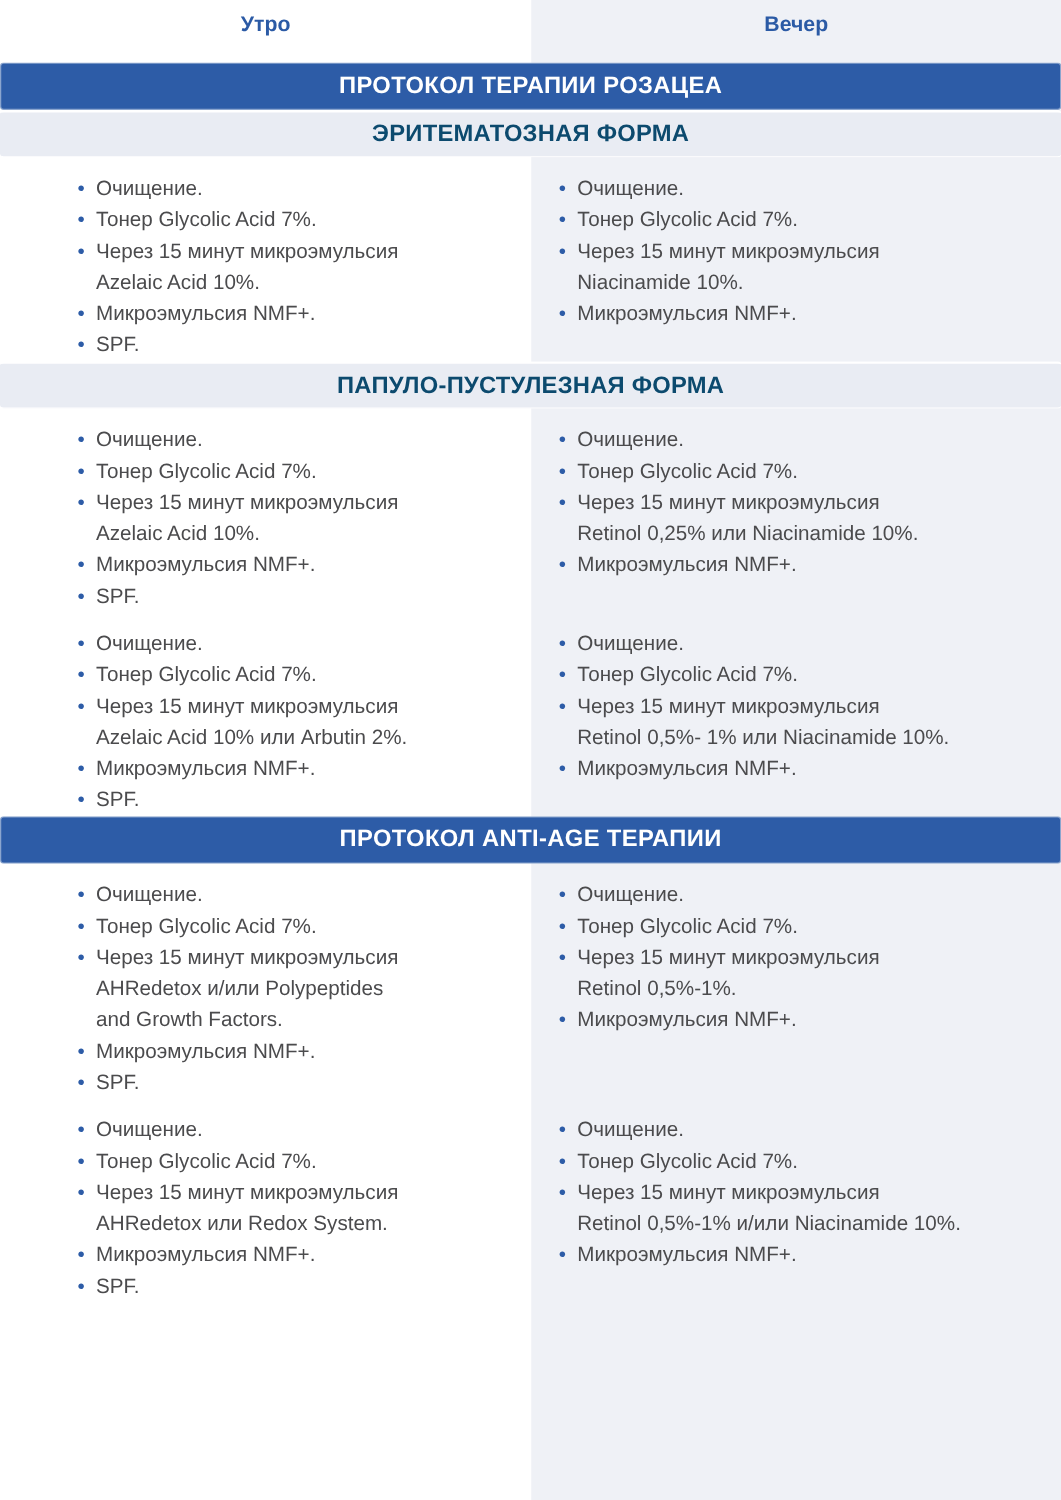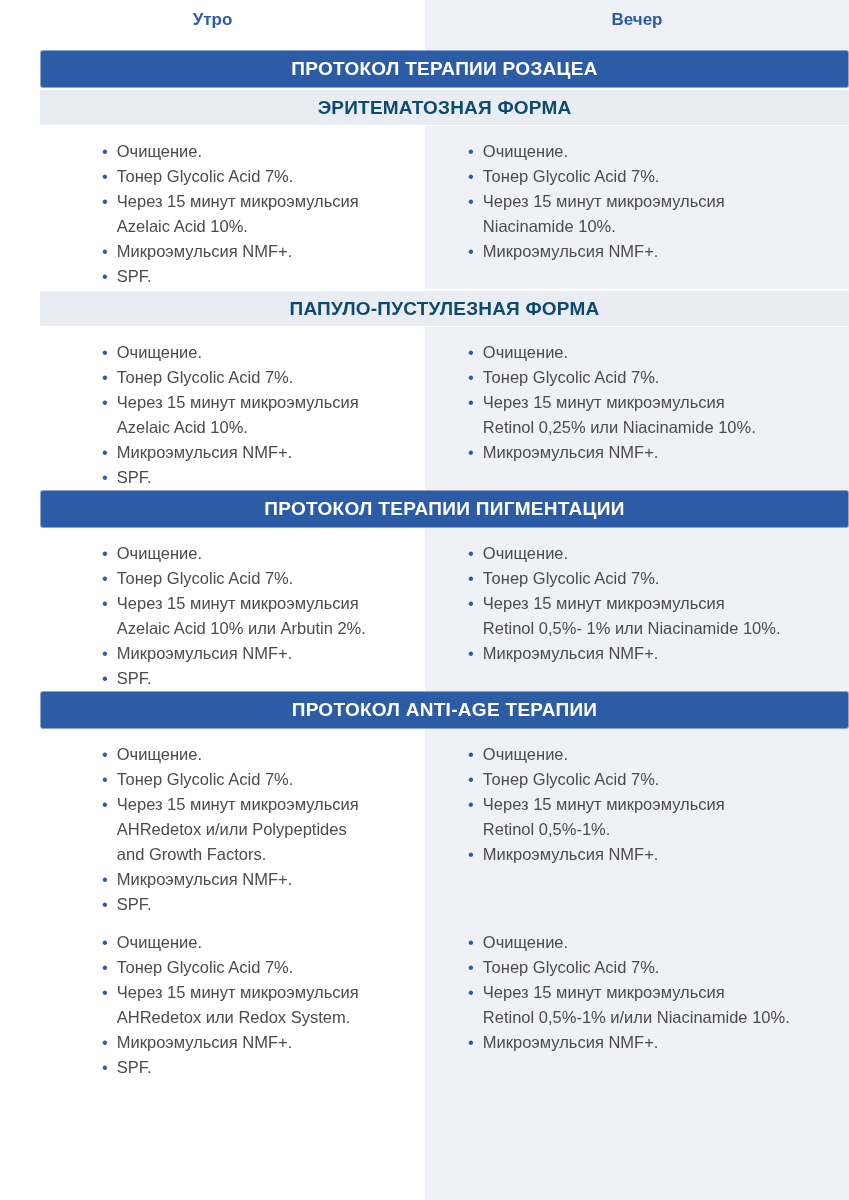--- a/index.html
+++ b/index.html
@@ -90,21 +90,21 @@
 
 <div class="page">
   <div class="evening-bg"></div>
 
   <div class="layer">
     <div class="top-row">
       <div class="top-cell morning">Утро</div>
       <div class="top-cell evening">Вечер</div>
     </div>
 
-    <div id="protocols" style="display:flex; flex-direction:column; flex:1; min-height:0;padding-left:40px;">
+    <div id="protocols" style="display:flex; flex-direction:column; flex:1; min-height:0;">
         <div class="bar">ПРОТОКОЛ ТЕРАПИИ РОЗАЦЕА</div>
         <div class="band">ЭРИТЕМАТОЗНАЯ ФОРМА</div>
         <div class="row row-0">
           <div class="cell morning">
             <div class="item">
               <span class="bullet">•</span>
               <span class="text">Очищение.</span>
             </div>
             <div class="item">
               <span class="bullet">•</span>
@@ -182,21 +182,20 @@
               <span class="bullet">•</span>
               <span class="text">Через 15 минут микроэмульсия
 Retinol 0,25% или Niacinamide 10%.</span>
             </div>
             <div class="item">
               <span class="bullet">•</span>
               <span class="text">Микроэмульсия NMF+.</span>
             </div>
           </div>
         </div>
-        <div class="bar">ПРОТОКОЛ ТЕРАПИИ ПИГМЕНТАЦИИ</div>
         <div class="row row-2">
           <div class="cell morning">
             <div class="item">
               <span class="bullet">•</span>
               <span class="text">Очищение.</span>
             </div>
             <div class="item">
               <span class="bullet">•</span>
               <span class="text">Тонер Glycolic Acid 7%.</span>
             </div>

